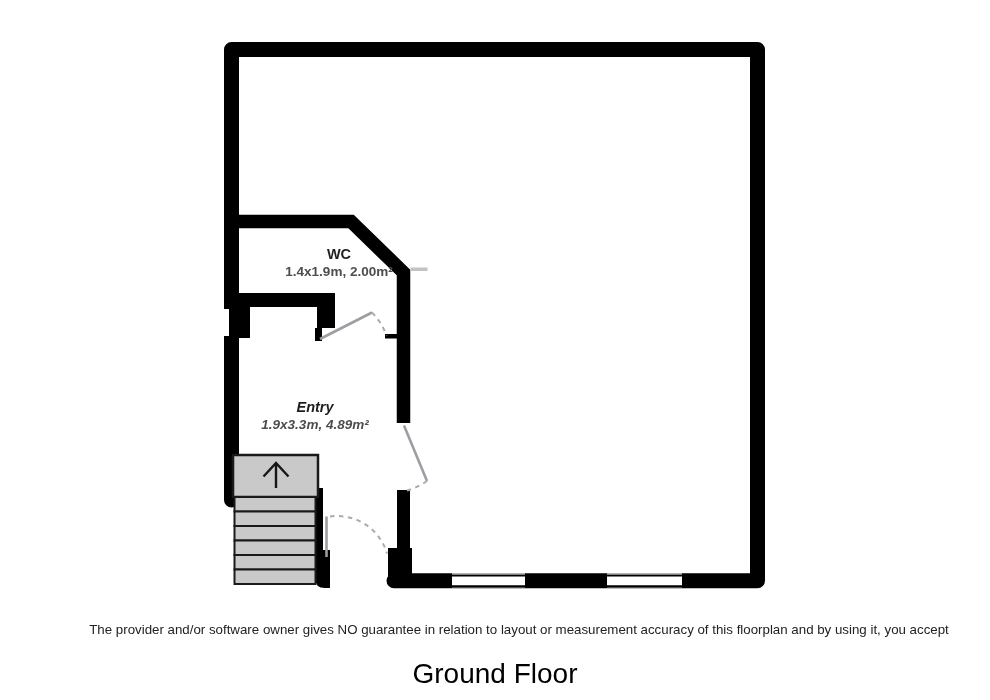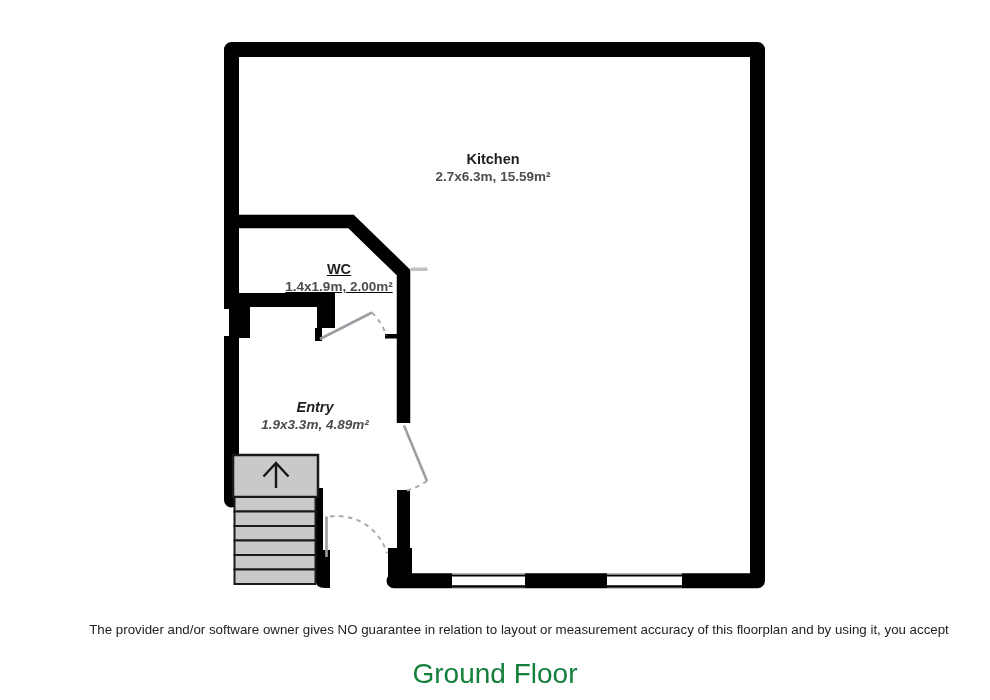--- a/index.html
+++ b/index.html
@@ -38,21 +38,21 @@
     padding-left:24px;
   }
   #disclaimer-line1{top:622px;}
   #disclaimer-line2{top:638px;}
   #floor-title{
     position:absolute;
     left:0;width:990px;
     top:658px;
     text-align:center;
     font-size:28px;
-    color:#15803d;
+    color:#000000;
   }
 </style>
 </head>
 <body>
 
 <div id="canvas">
 
   <svg id="plan-svg" width="990" height="700" viewBox="0 0 990 700">
 
     <g>
@@ -115,26 +115,22 @@
     <g>
       <path d="M404,425.5 L427,481" stroke="#9b9fa3" stroke-width="2.6" fill="none"></path>
       <path d="M427,481 A63,63 0 0 1 407,490.5" stroke="#ababab" stroke-width="2" stroke-dasharray="4.5,4.5" fill="none"></path>
     </g>
     <g>
       <path d="M326.5,516.5 V557" stroke="#9b9fa3" stroke-width="2.6" fill="none"></path>
       <path d="M330,516.5 A52,52 0 0 1 387,553.5" stroke="#ababab" stroke-width="2" stroke-dasharray="4.5,4.5" fill="none"></path>
     </g>
   </svg>
 
-  <div class="room-label" style="left:493px;top:168px;">
-    <div class="room-name">Kitchen</div>
-    <div class="room-dims">2.7x6.3m, 15.59m²</div>
-  </div>
 
-  <div class="room-label" style="left:339px;top:278px;text-decoration:underline;">
+  <div class="room-label" style="left:339px;top:263px;">
     <div class="room-name">WC</div>
     <div class="room-dims">1.4x1.9m, 2.00m²</div>
   </div>
 
   <div class="room-label" style="left:315px;top:416px;font-style:italic;">
     <div class="room-name">Entry</div>
     <div class="room-dims">1.9x3.3m, 4.89m²</div>
   </div>
 
 

